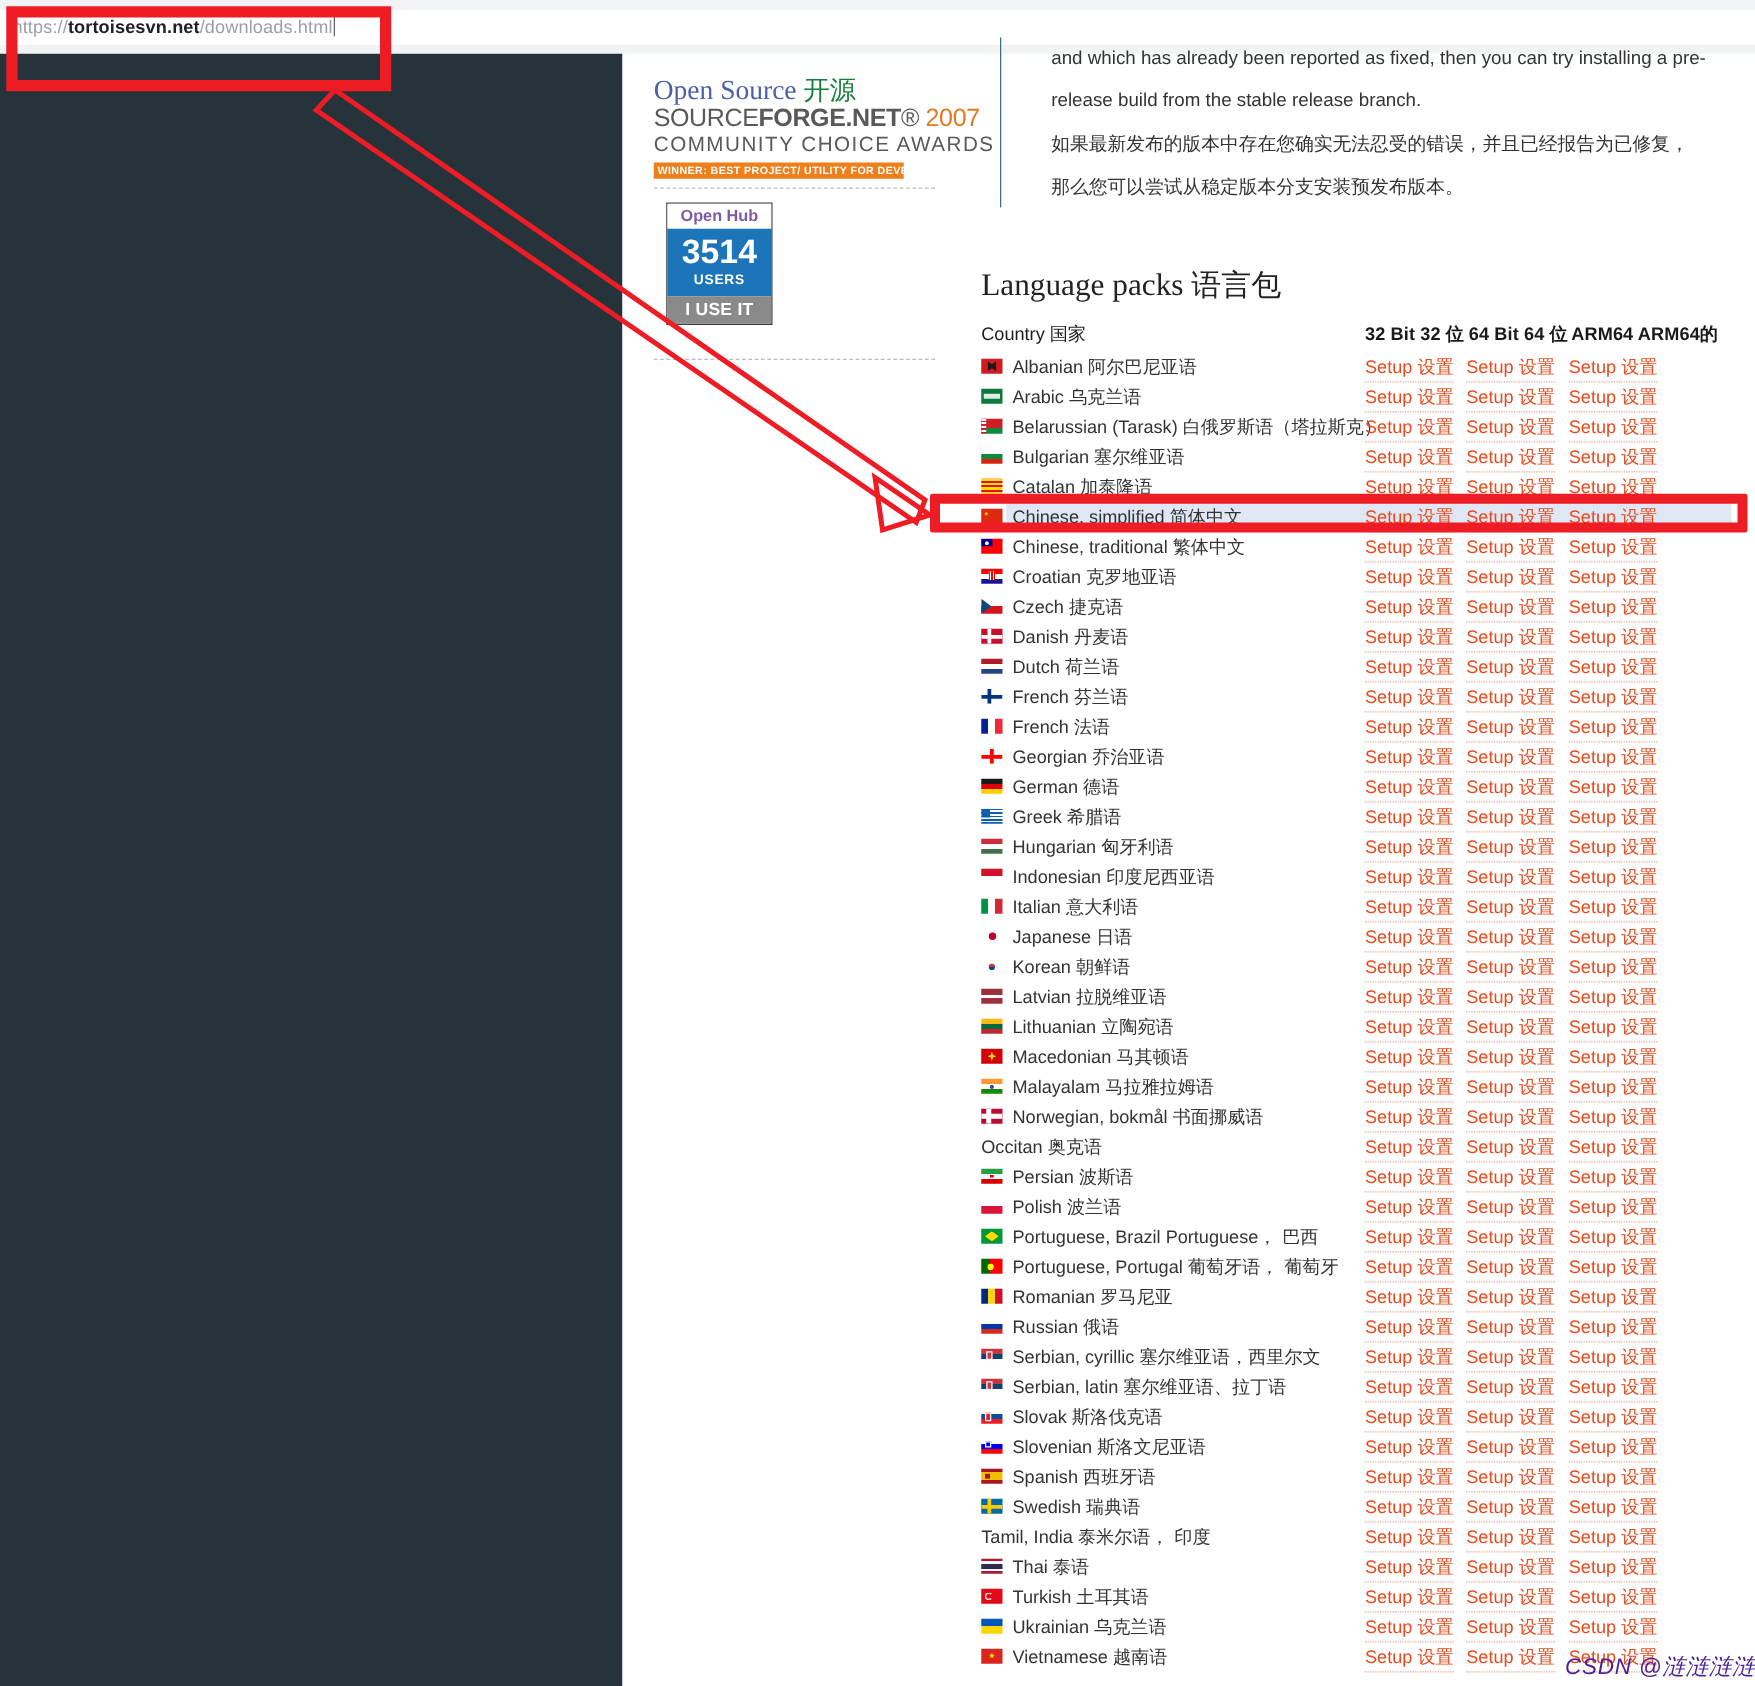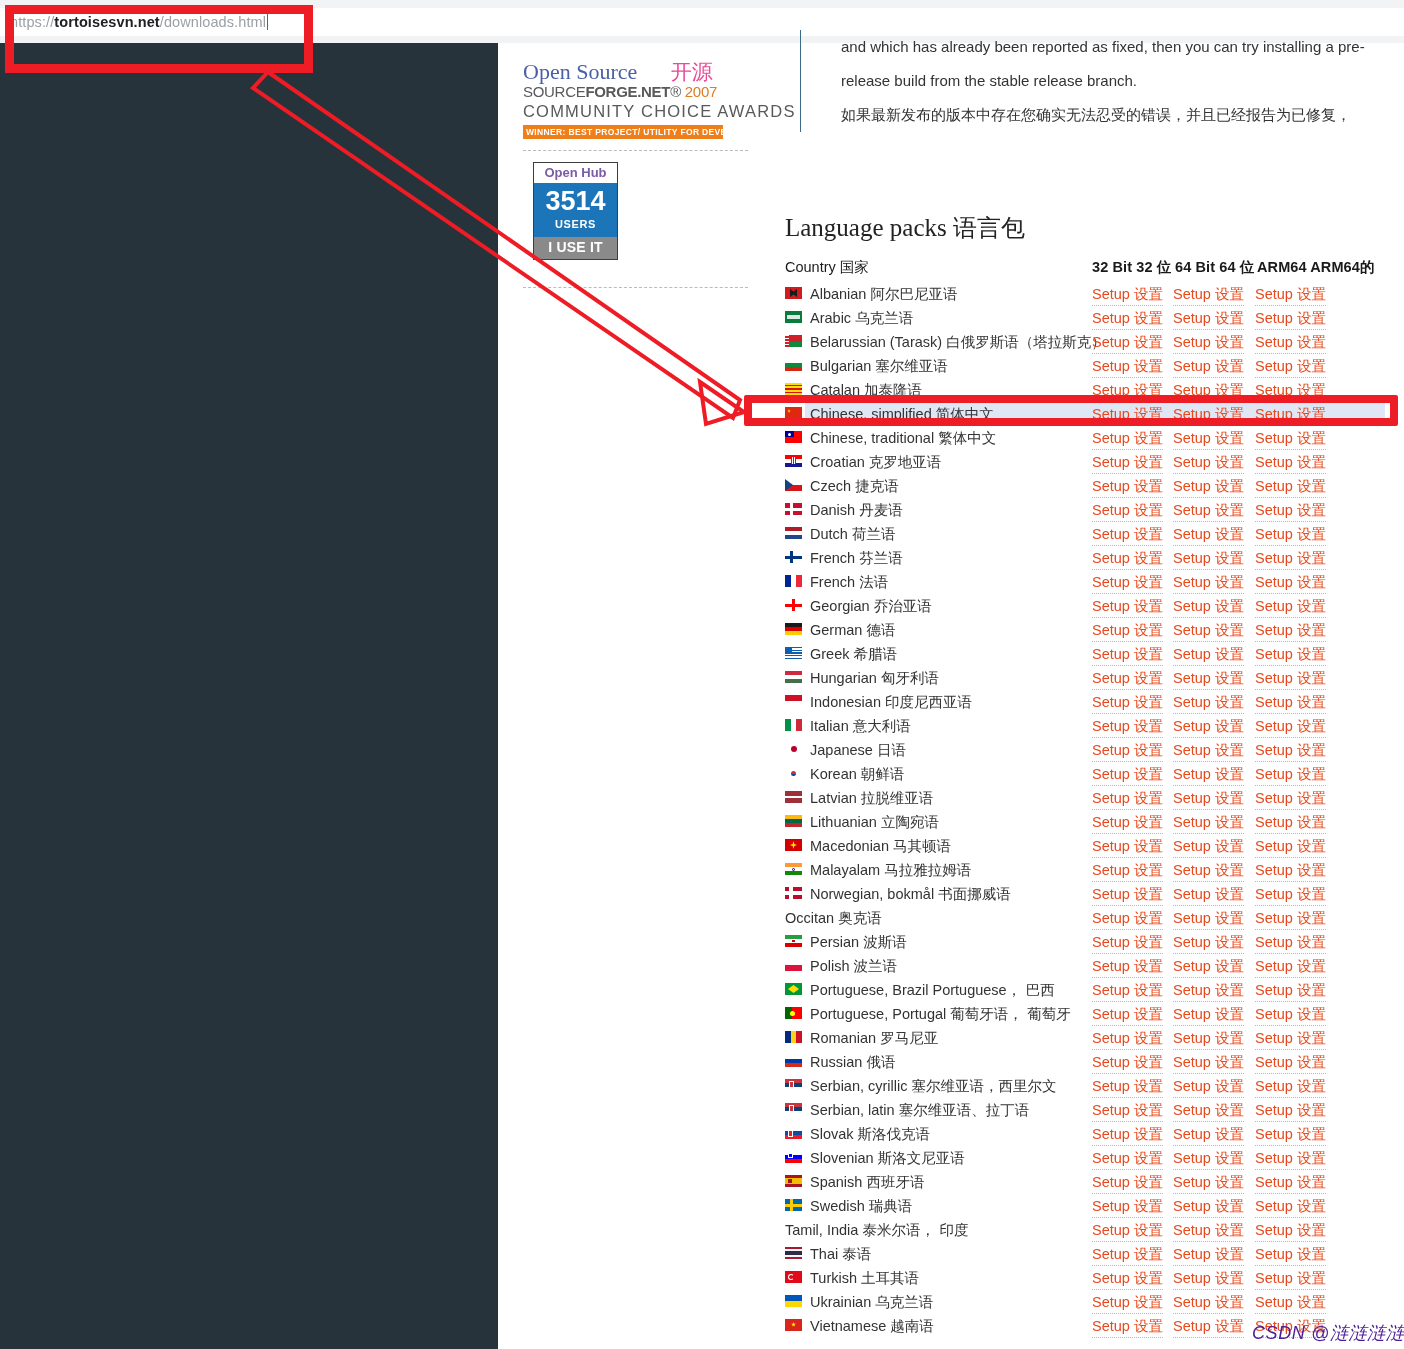--- a/index.html
+++ b/index.html
@@ -48,23 +48,23 @@
 
   
   #widget-column{
     position:absolute;left:523px;top:60px;width:230px;
   }
   .sf-award{width:208px;}
   .sf-line1{
     font-family:"Liberation Serif","DejaVu Serif",serif;
     font-size:22px;color:#4a5fa5;line-height:1.05;white-space:nowrap;
   }
-  .sf-line1 .cn{color:#ec4899;font-family:"DejaVu Sans",sans-serif;font-size:21px;margin-left:28px;}
+  .sf-line1 .cn{color:#15803d;font-family:"DejaVu Sans",sans-serif;font-size:21px;}
   .sf-line2{
-    font-size:15px;letter-spacing:-.3px;line-height:1.12;white-space:nowrap;
+    font-size:20px;letter-spacing:-.3px;line-height:1.12;white-space:nowrap;
     margin-top:1px;color:#58595b;
   }
   .sf-line2 .b{font-weight:bold;color:#58595b;}
   .sf-line2 .yr{color:#e07b20;font-weight:normal;}
   .sf-line3{
     font-size:16.5px;letter-spacing:1.2px;color:#58595b;line-height:1.15;
     white-space:nowrap;margin-top:1px;
   }
   .sf-banner{
     margin-top:2px;background:#ef7f1a;color:#ffffff;
@@ -304,20 +304,21 @@
 
 <hr id="divider-2" class="divider">
 
 <div id="intro-block">
   <p class="en-para">
     <span class="clipped">and which has already been reported as fixed, then you can try installing a pre-</span>
     <span class="clipped">release build from the stable release branch.</span>
   </p>
   <p class="cn-para">
     <span style="display:block">如果最新发布的版本中存在您确实无法忍受的错误，并且已经报告为已修复，</span>
+    <span style="display:block">那么您可以尝试从稳定版本分支安装预发布版本。</span>
   </p>
 </div>
 
 <h2 id="lang-heading"><span>Language packs </span><span class="cn">语言包</span></h2>
 
 <div id="lang-table">
   <div class="thead-row">
     <span class="th-country">Country 国家</span>
     <span class="th-cols"><span class="th-32">32 Bit 32 位</span><span class="th-64">64 Bit 64 位</span><span class="th-arm">ARM64 ARM64的</span></span>
   </div>

